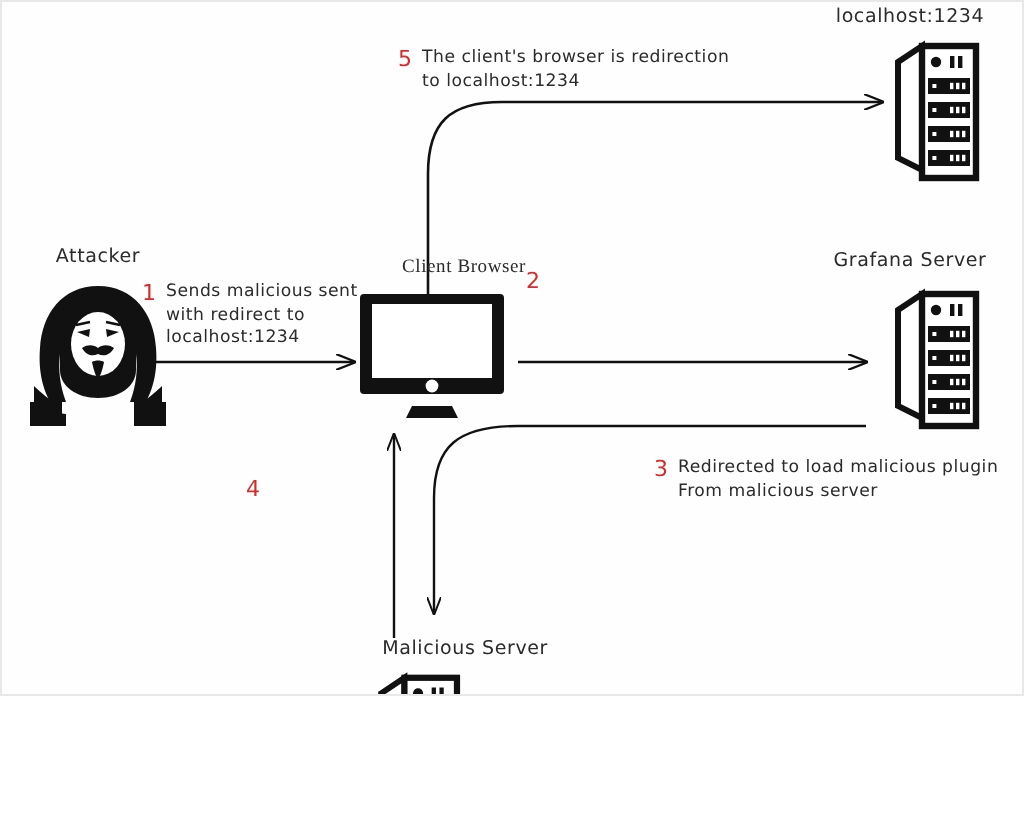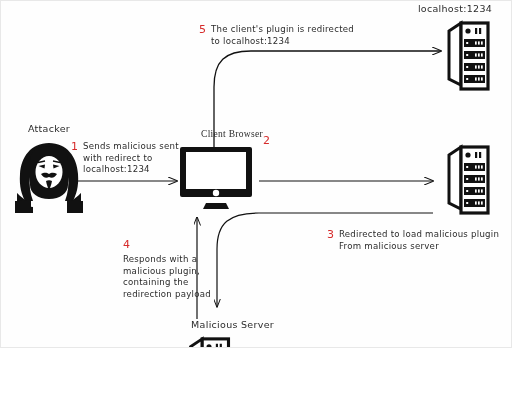--- a/index.html
+++ b/index.html
@@ -118,20 +118,21 @@
         <rect x="31" y="46.4" width="1.7" height="3.2"></rect>
         <rect x="34" y="46.4" width="1.7" height="3.2"></rect>
         <rect x="19.2" y="59" width="2" height="2"></rect>
         <rect x="28" y="58.4" width="1.7" height="3.2"></rect>
         <rect x="31" y="58.4" width="1.7" height="3.2"></rect>
         <rect x="34" y="58.4" width="1.7" height="3.2"></rect>
       </g>
     </svg>
   </div>
 
+  <div class="node-label" style="left:404px; top:124px; width:100px;">Grafana Server</div>
   <div class="fig" style="left:446px; top:142px;">
     <svg width="44" height="74" viewBox="0 0 44 74">
       <path d="M2,12 L14,4 L14,66 L2,60 Z" fill="#ffffff" stroke="#111111" stroke-width="3"></path>
       <rect x="14" y="4" width="27" height="66" fill="#ffffff" stroke="#111111" stroke-width="3.2"></rect>
       <circle cx="21" cy="12" r="2.6" fill="#111111"></circle>
       <rect x="28" y="9" width="2.2" height="6" fill="#111111"></rect>
       <rect x="32" y="9" width="2.2" height="6" fill="#111111"></rect>
       <g fill="#111111">
         <rect x="17" y="20" width="21" height="8"></rect>
         <rect x="17" y="32" width="21" height="8"></rect>
@@ -253,25 +254,21 @@
   </div>
 
   <div class="step" style="left:326px; top:228px; width:180px;">
     <span class="step-num">3</span>
     <span class="step-text">Redirected to load malicious plugin
 From malicious server</span>
   </div>
 
   <div class="step" style="left:122px; top:238px; width:90px; display:block;">
     <div class="step-num" style="margin-bottom:4px;">4</div>
-    <div class="step-text">Responds with a
-malicious plugin,
-containing the
-redirection payload</div>
   </div>
 
   <div class="step" style="left:198px; top:23px; width:230px;">
     <span class="step-num">5</span>
-    <span class="step-text">The client's plugin is redirected
+    <span class="step-text">The client's browser is redirection
 to localhost:1234</span>
   </div>
 
 </div>
 
 </body></html>

